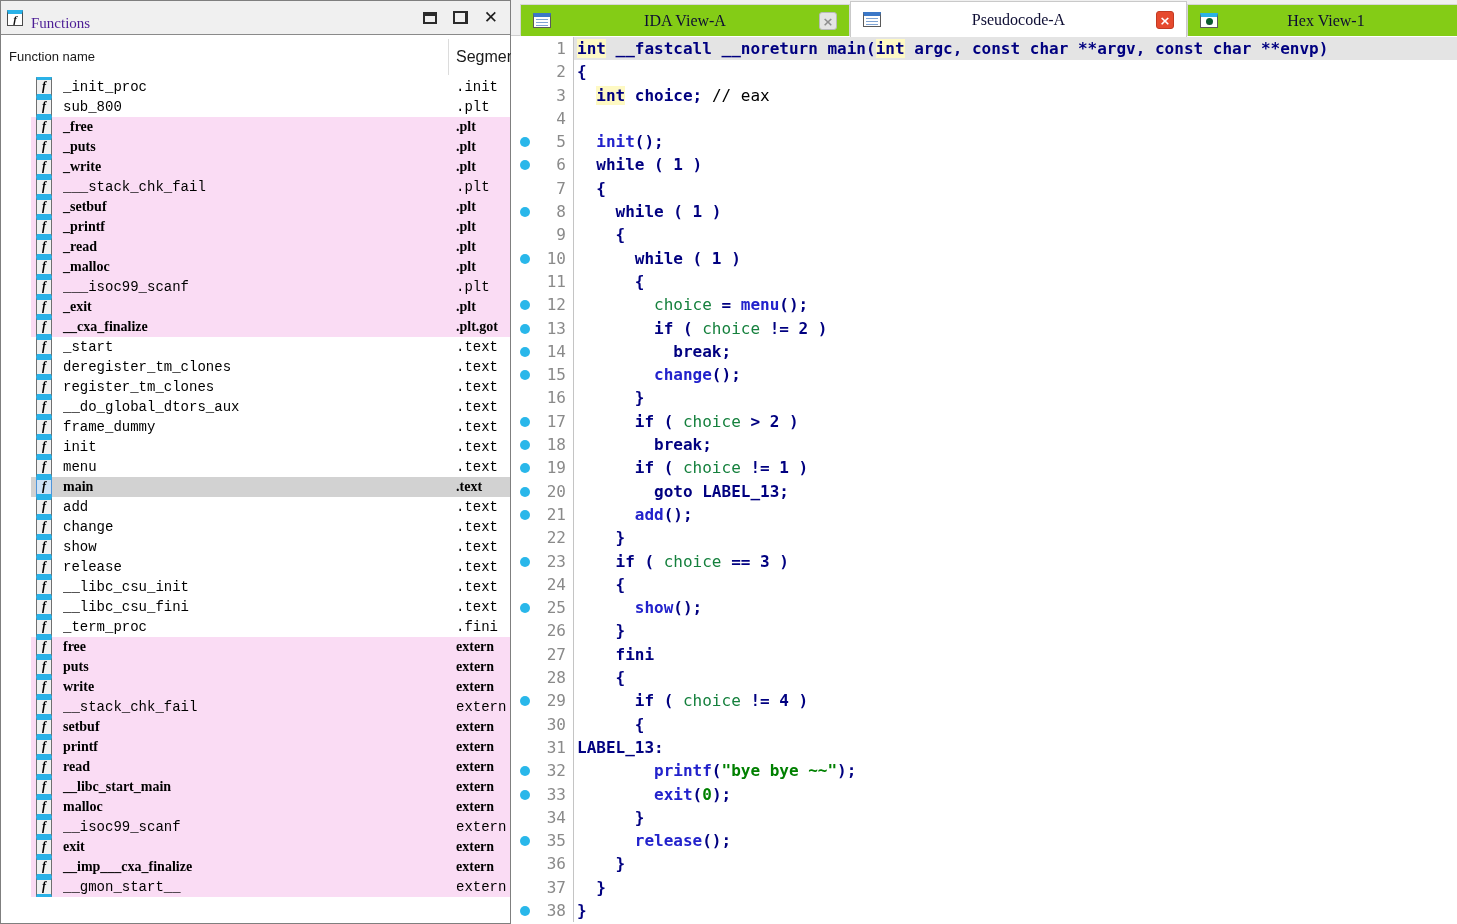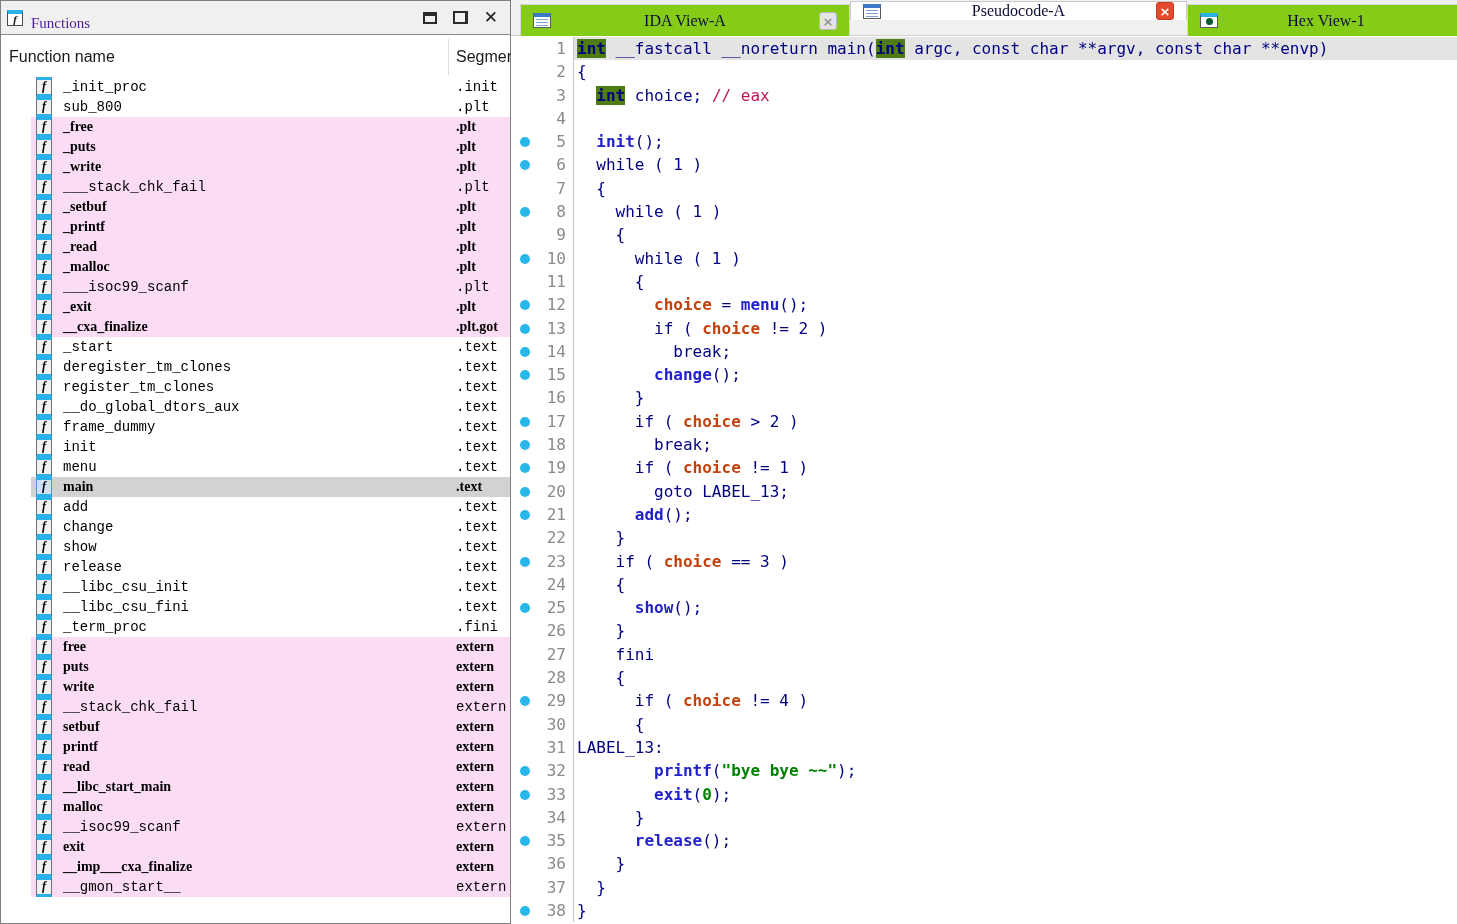--- a/index.html
+++ b/index.html
@@ -17,21 +17,21 @@
             font:italic bold 11px/11px "Liberation Serif", serif; text-align:center; color:#111; }
   .fn-title { margin-left:8px; font:15px "Liberation Serif", serif; color:#4c1d95;margin-top:12px; }
   .fn-winbtns { margin-left:auto; display:flex; align-items:center; gap:16px; padding-right:12px; }
   .btn-max { width:14px; height:12px; border:2px solid #2b2b2b; border-top:4px solid #2b2b2b; }
   .btn-float { position:relative; width:15px; height:13px; }
   .btn-float::before { content:""; position:absolute; right:0; top:0; width:10px; height:9px; border:2px solid #2b2b2b; }
   .btn-float::after  { content:""; position:absolute; left:0; bottom:0; width:10px; height:9px; border:2px solid #2b2b2b; background:#f0f0f0; }
   .btn-close { font:bold 17px/17px "DejaVu Sans", sans-serif; color:#1d1d1d; }
 
   .fn-header { position:absolute; left:0; top:35px; width:509px; height:41px; background:#ffffff; }
-  .fn-header .h-name { position:absolute; left:8px; top:0; line-height:41px; font-size:16px; color:#1a1a1a; }
+  .fn-header .h-name { position:absolute; left:8px; top:0; line-height:41px; font-size:13px; color:#1a1a1a; }
   .fn-header .h-seg  { position:absolute; left:455px; top:0; line-height:41px; font-size:16px; color:#1a1a1a;
                        white-space:nowrap; }
   .fn-colsep { position:absolute; left:447px; top:38px; width:1px; height:36px; background:#dcdcdc; }
 
   .fn-list { position:absolute; left:0; top:76px; width:509px; height:846px; overflow:hidden;
              font-family:"Liberation Mono", monospace; font-size:14px; }
   .frow { position:relative; height:20px; line-height:20px; }
   .frow .rowbg { position:absolute; left:30px; right:0; top:0; bottom:0; background:transparent; }
   .frow.pink .rowbg { background:#fadcf4; }
   .frow.sel  .rowbg { background:#d2d2d2; }
@@ -44,21 +44,21 @@
   .frow.b .fname, .frow.b .fseg { font-weight:bold;font-family:Liberation Serif, serif; }
 
   
   .right-panel { position:absolute; left:511px; top:0; width:946px; height:924px; background:#ffffff; }
 
   .tabbar { position:absolute; left:0; top:0; width:946px; height:36px; background:#f0f0f0;
             border-bottom:1px solid #cfcfcf; }
   .tab { position:absolute; top:4px; height:32px; background:#84cc16;
          border:1px solid #d6d6d6; border-bottom:none;
          display:flex; align-items:center; }
-  .tab.active { top:1px; height:19px; background:#ffffff; border-color:#c9c9c9; z-index:3; }
+  .tab.active { top:1px; height:36px; background:#ffffff; border-color:#c9c9c9; z-index:3; }
   .tlabel { position:absolute; left:0; right:0; text-align:center;
             font:16px "Liberation Serif", serif; color:#0d0d33; pointer-events:none; }
   .wicon { position:relative; width:18px; height:15px; margin-left:12px; background:#ffffff;
            border:1px solid #5a5a5a; border-top:4px solid #3b78c8; z-index:2; }
   .wicon .wlines { position:absolute; left:2px; right:2px; top:2px; height:7px;
                    background:repeating-linear-gradient(#7fa4d4 0 1px, transparent 1px 3px); }
   .wicon.hex { border-top-color:#2ab2e8; }
   .wicon.hex .wdot { position:absolute; left:5px; top:1px; width:7px; height:7px; border-radius:50%;
                      background:radial-gradient(circle at 50% 40%, #0a5c2e 0 60%, #123 100%); }
   .tclose { position:absolute; right:12px; top:50%; margin-top:-9px; width:18px; height:18px;
@@ -69,26 +69,26 @@
   
   .code-area { position:absolute; left:0; top:37px; width:946px; height:887px; background:#ffffff;
                font-family:"DejaVu Sans Mono", monospace; font-size:16px; }
   .cline { display:flex; height:23.3px; line-height:23.3px; }
   .gut { position:relative; width:62px; flex:0 0 62px; text-align:right; padding-right:7px;
          color:#8a8a8a; }
   .dot { position:absolute; left:9px; top:7px; width:10px; height:10px; border-radius:50%;
          background:#29b7ea; }
   .codetxt { flex:1; border-left:1px solid #c4c4c4; padding-left:3px; white-space:pre; overflow:hidden; }
   .cline.hl .codetxt { background:#e4e4e4; }
-  .t-k { color:#000080; font-weight:normal; }
+  .t-k { color:#000080; font-weight:bold; }
   .t-f { color:#2222cc; font-weight:bold; }
-  .t-v { color:#c2410c; font-weight:bold; }
+  .t-v { color:#15803d; font-weight:normal; }
   .t-g { color:#008000; font-weight:bold; }
-  .t-c { color:#be185d; }
-  .t-y { color:#000080; font-weight:bold; background:#4d7c0f; }
+  .t-c { color:#000000; }
+  .t-y { color:#000080; font-weight:bold; background:#fef9c3; }
 </style>
 </head>
 <body>
 
 <div class="left-panel">
   <div class="fn-titlebar">
     <span class="fwicon">f</span>
     <span class="fn-title">Functions</span>
     <span class="fn-winbtns">
       <span class="btn-max"></span>

